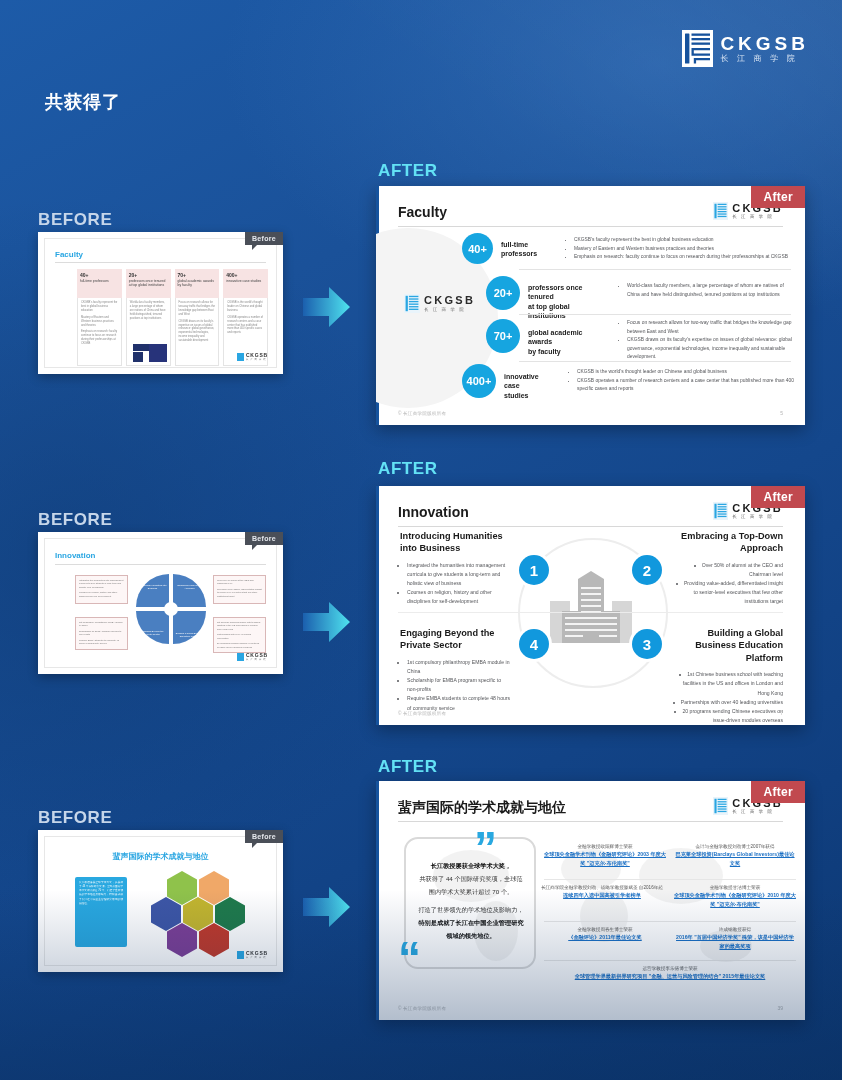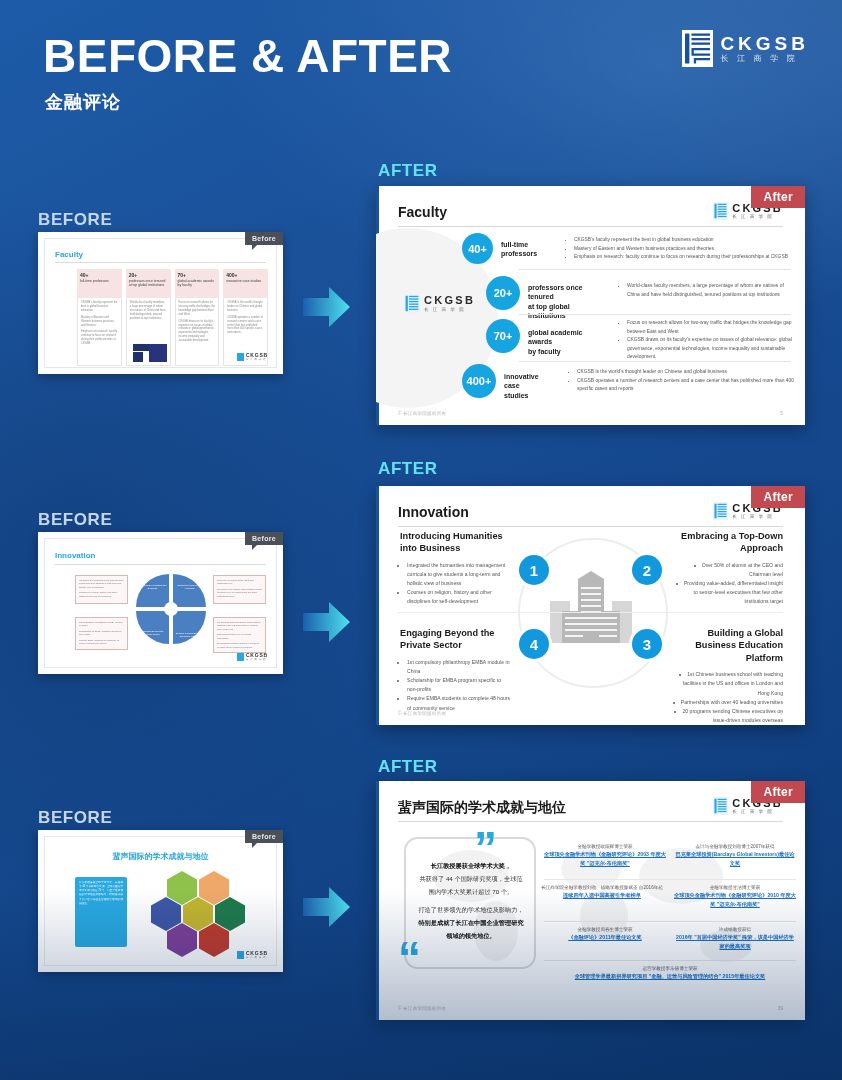--- a/index.html
+++ b/index.html
@@ -148,22 +148,21 @@
   }
 
   
   .arrow{position:absolute;}
 </style>
 </head>
 <body>
 
 <div id="page">
 
-  <div class="hdr-title">BEFORE &amp; AFTER</div>
-  <div class="hdr-sub">金融评论</div>
+  <div class="hdr-sub">共获得了</div>
 
   <div class="brand">
     <svg class="brand-mark" viewBox="0 0 31 37">
       <rect x="0" y="0" width="31" height="37" fill="#ffffff"></rect>
       <g fill="#16529c">
         <rect x="3" y="3.5" width="4.4" height="30" rx="0.5"></rect>
         <rect x="9.5" y="3.5" width="18.5" height="2.3"></rect>
         <rect x="9.5" y="8" width="18.5" height="2.3"></rect>
         <rect x="9.5" y="12.5" width="18.5" height="2.3"></rect>
         <path d="M9.5 18 h18.5 v2.3 h-16.2 v3.2 h16.2 v2.3 h-18.5 z"></path>

